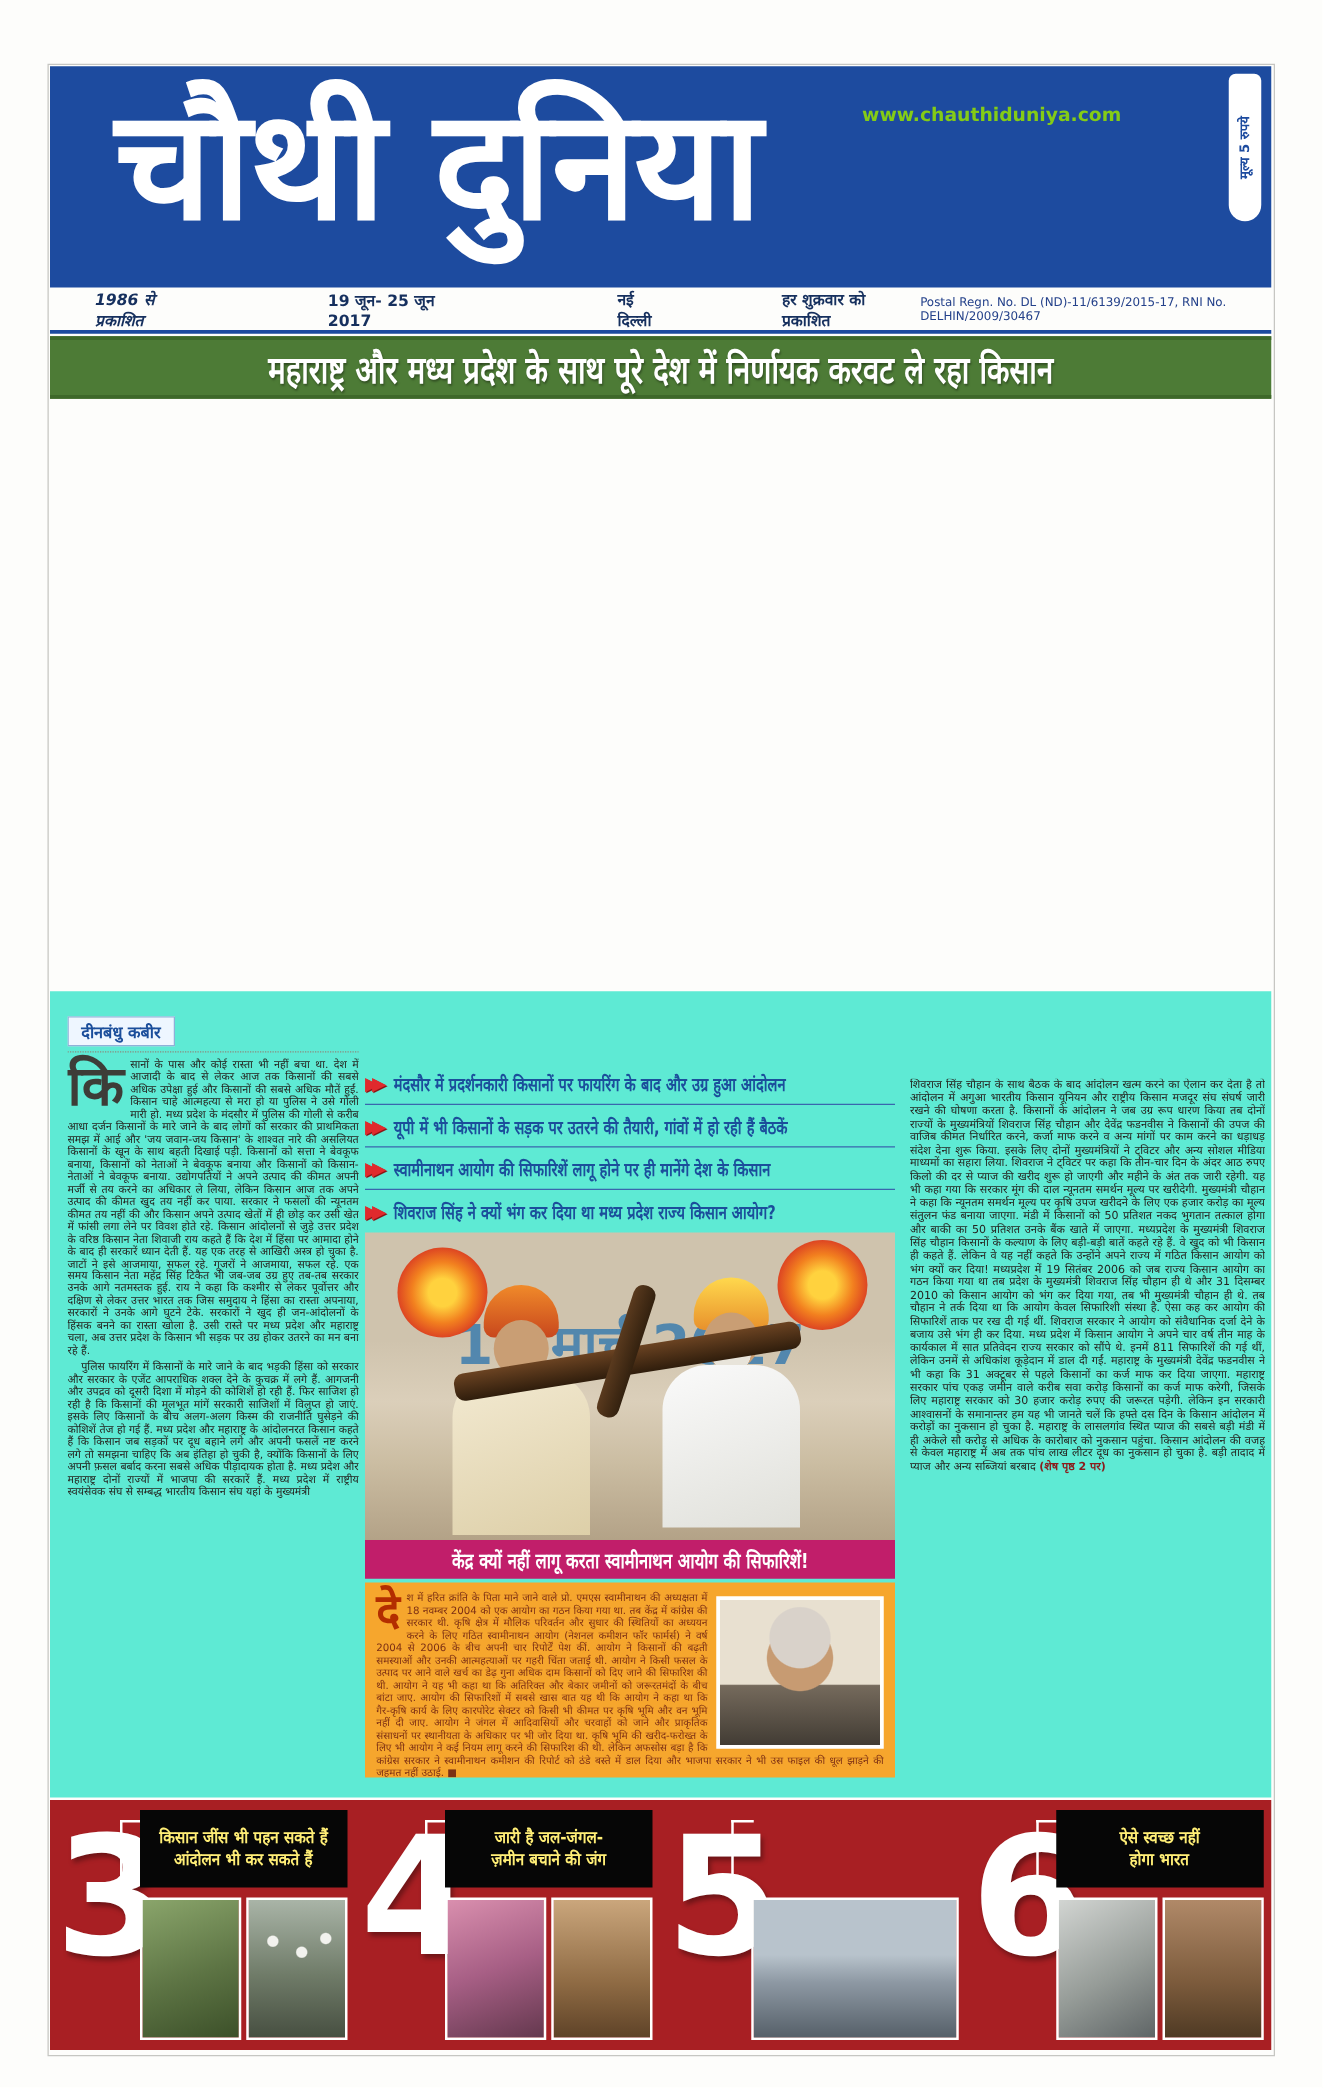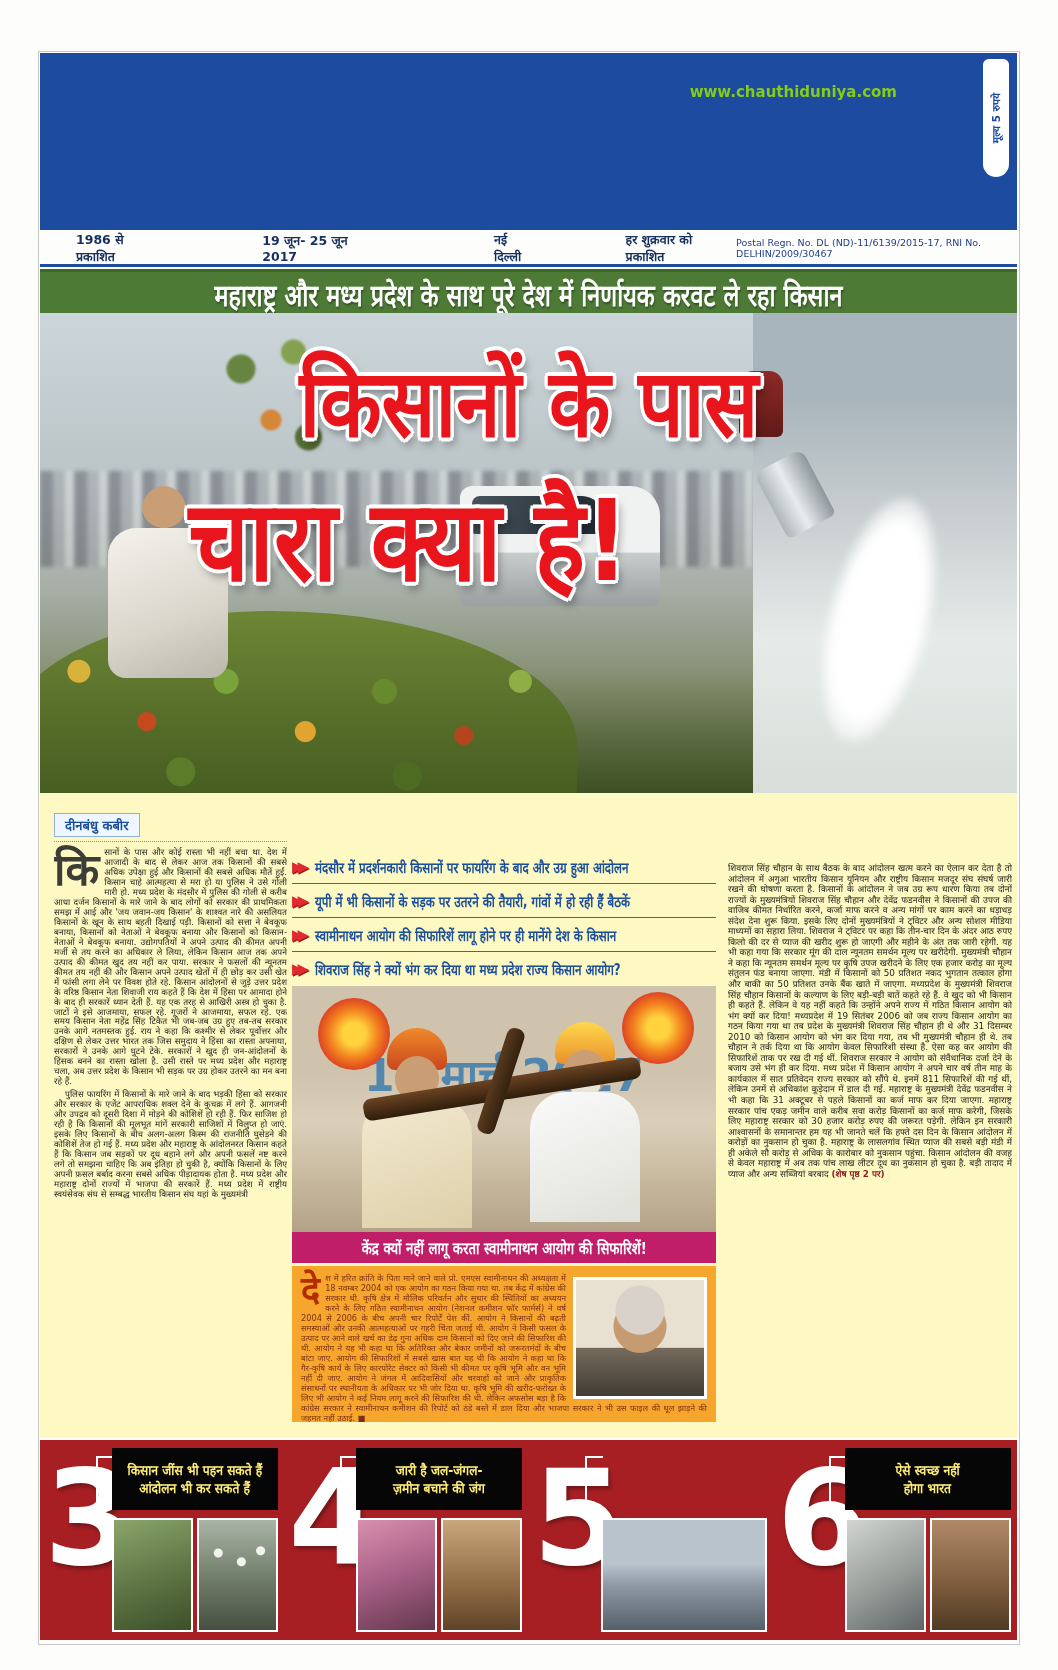--- a/index.html
+++ b/index.html
@@ -13,21 +13,21 @@
   .site{position:absolute;right:120px;top:30px;color:#84cc16;font-weight:bold;font-size:15px;}
   .tagline{position:absolute;right:96px;bottom:14px;color:#ffe600;font-weight:bold;font-size:21px;}
   .pricebox{position:absolute;right:8px;top:6px;width:26px;height:118px;background:#ffffff;
             border-radius:13px 13px 30px 30px;display:flex;align-items:center;justify-content:center;}
   .pricetxt{writing-mode:vertical-rl;transform:rotate(180deg);color:#1d4b9f;font-weight:bold;font-size:10.5px;white-space:nowrap;}
 
   
   .infobar{position:absolute;left:40px;top:232px;width:977px;height:32px;border-bottom:3px solid #1d4b9f;
            display:flex;align-items:center;color:#16305e;font-weight:bold;font-size:12.5px;}
   .infobar .it{padding:0 14px;}
-  .it-since{margin-left:22px;}
+  .it-since{margin-left:22px;font-style:italic;}
   .it-date{margin-left:90px;}
   .it-city{margin-left:110px;}
   .it-pub{margin-left:70px;}
   .it-postal{margin-left:auto;margin-right:8px;font-size:9.5px;font-weight:normal;color:#24418a;}
 
   
   .banner{position:absolute;left:40px;top:269px;width:977px;height:44px;background:#4d7b36;
           border-top:3px solid #3e682a;border-bottom:3px solid #3e682a;display:flex;align-items:center;justify-content:center;}
   .banner span{color:#ffffff;font-weight:bold;font-size:30px;transform:scaleX(.78);white-space:nowrap;
                text-shadow:1px 2px 2px rgba(0,0,0,.35);}
@@ -73,21 +73,21 @@
         background:linear-gradient(#8e2a27,#5f1a18);}
   .headline{position:absolute;width:100%;text-align:center;font-weight:bold;color:#e8161c;line-height:1.0;
         text-shadow:-3px -3px 0 #fff,3px -3px 0 #fff,-3px 3px 0 #fff,3px 3px 0 #fff,-4px 0 0 #fff,4px 0 0 #fff,
                     0 -4px 0 #fff,0 4px 0 #fff,4px 7px 10px rgba(0,0,0,.4);}
   .hl1{top:44px;left:0;font-size:94px;}
   .hl1 span{display:inline-block;transform:scaleX(.85);white-space:nowrap;}
   .hl2{top:172px;left:-120px;font-size:112px;}
   .hl2 span{display:inline-block;transform:scaleX(.85);white-space:nowrap;}
 
   
-  .content{position:absolute;left:40px;top:793px;width:977px;height:645px;background:#fef9c3;}
+  .content{position:absolute;left:40px;top:793px;width:977px;height:645px;background:#5eead4;}
   .colL{position:absolute;left:14px;top:20px;width:233px;height:618px;overflow:hidden;}
   .bylinebox{display:inline-block;background:#eef6ff;border:1px solid #8fb0d8;color:#1b4e9b;
              font-weight:bold;font-size:13px;padding:2px 10px;}
   .dotline{border-bottom:1.5px dotted #8a8a7e;margin:4px 0 6px 0;}
   .bodytxt{font-size:8.6px;line-height:1.16;text-align:justify;color:#24241f;}
   .bodytxt p{margin:0 0 3px 0;}
   .dropcapL{float:left;font-size:44px;line-height:.9;font-weight:bold;color:#3d3d38;margin:2px 5px 0 0;}
   .indent{text-indent:11px;}
 
   .colM{position:absolute;left:252px;top:0;width:424px;height:645px;}
@@ -159,58 +159,39 @@
   .ph-t6a{background:linear-gradient(150deg,#d2d5d2,#969c98 55%,#5f6566);}
   .ph-t6b{background:linear-gradient(#b08968,#7c5b3c 60%,#4f3a24);}
 </style>
 </head>
 <body>
 
 <div class="page">
   <div class="frame"></div>
 
   <div class="masthead">
+    <div class="logo">चौथी दुनिया</div>
     <div class="site">www.chauthiduniya.com</div>
     <div class="pricebox">
       <span class="pricetxt">मूल्य 5 रुपये</span>
     </div>
   </div>
 
   <div class="infobar">
     <span class="it it-since">1986 से प्रकाशित</span>
     <span class="it it-date">19 जून- 25 जून 2017</span>
     <span class="it it-city">नई दिल्ली</span>
     <span class="it it-pub">हर शुक्रवार को प्रकाशित</span>
     <span class="it it-postal">Postal Regn. No. DL (ND)-11/6139/2015-17,  RNI No. DELHIN/2009/30467</span>
   </div>
 
   <div class="banner">
     <span>महाराष्ट्र और मध्य प्रदेश के साथ पूरे देश में निर्णायक करवट ले रहा किसान</span>
   </div>
 
-  <div class="hero">
-    <div class="crowdband"></div>
-    <div class="milkzone"></div>
-    <div class="milkstream"></div>
-    <div class="milkcan"></div>
-    <div class="redshirt"></div>
-    <div class="suv"></div>
-    <div class="vegpile"></div>
-    <div class="leafspray"></div>
-    <div class="farmer">
-      <div class="fhead"></div>
-      <div class="fbody"></div>
-    </div>
-    <div class="headline hl1">
-      <span>किसानों के पास</span>
-    </div>
-    <div class="headline hl2">
-      <span>चारा क्या है!</span>
-    </div>
-  </div>
 
   <div class="content">
 
     <div class="colL">
       <span class="bylinebox">दीनबंधु कबीर</span>
       <div class="dotline"></div>
       <div class="bodytxt">
         <p><span class="dropcapL">कि</span><span>सानों के पास और कोई रास्ता भी नहीं बचा था. देश में आजादी के बाद से लेकर आज तक किसानों की सबसे अधिक उपेक्षा हुई और किसानों की सबसे अधिक मौतें हुईं. किसान चाहे आत्महत्या से मरा हो या पुलिस ने उसे गोली मारी हो. मध्य प्रदेश के मंदसौर में पुलिस की गोली से करीब आधा दर्जन किसानों के मारे जाने के बाद लोगों को सरकार की प्राथमिकता समझ में आई और 'जय जवान-जय किसान' के शाश्वत नारे की असलियत किसानों के खून के साथ बहती दिखाई पड़ी. किसानों को सत्ता ने बेवकूफ बनाया, किसानों को नेताओं ने बेवकूफ बनाया और किसानों को किसान-नेताओं ने बेवकूफ बनाया. उद्योगपतियों ने अपने उत्पाद की कीमत अपनी मर्जी से तय करने का अधिकार ले लिया, लेकिन किसान आज तक अपने उत्पाद की कीमत खुद तय नहीं कर पाया. सरकार ने फसलों की न्यूनतम कीमत तय नहीं की और किसान अपने उत्पाद खेतों में ही छोड़ कर उसी खेत में फांसी लगा लेने पर विवश होते रहे. किसान आंदोलनों से जुड़े उत्तर प्रदेश के वरिष्ठ किसान नेता शिवाजी राय कहते हैं कि देश में हिंसा पर आमादा होने के बाद ही सरकारें ध्यान देती हैं. यह एक तरह से आखिरी अस्त्र हो चुका है. जाटों ने इसे आजमाया, सफल रहे. गूजरों ने आजमाया, सफल रहे. एक समय किसान नेता महेंद्र सिंह टिकैत भी जब-जब उग्र हुए तब-तब सरकार उनके आगे नतमस्तक हुई. राय ने कहा कि कश्मीर से लेकर पूर्वोत्तर और दक्षिण से लेकर उत्तर भारत तक जिस समुदाय ने हिंसा का रास्ता अपनाया, सरकारों ने उनके आगे घुटने टेके. सरकारों ने खुद ही जन-आंदोलनों के हिंसक बनने का रास्ता खोला है. उसी रास्ते पर मध्य प्रदेश और महाराष्ट्र चला, अब उत्तर प्रदेश के किसान भी सड़क पर उग्र होकर उतरने का मन बना रहे हैं.</span></p>
         <p class="indent">पुलिस फायरिंग में किसानों के मारे जाने के बाद भड़की हिंसा को सरकार और सरकार के एजेंट आपराधिक शक्ल देने के कुचक्र में लगे हैं. आगजनी और उपद्रव को दूसरी दिशा में मोड़ने की कोशिशें हो रही हैं. फिर साजिश हो रही है कि किसानों की मूलभूत मांगें सरकारी साजिशों में विलुप्त हो जाएं. इसके लिए किसानों के बीच अलग-अलग किस्म की राजनीति घुसेड़ने की कोशिशें तेज हो गई हैं. मध्य प्रदेश और महाराष्ट्र के आंदोलनरत किसान कहते हैं कि किसान जब सड़कों पर दूध बहाने लगे और अपनी फसलें नष्ट करने लगे तो समझना चाहिए कि अब इंतिहा हो चुकी है, क्योंकि किसानों के लिए अपनी फ़सल बर्बाद करना सबसे अधिक पीड़ादायक होता है. मध्य प्रदेश और महाराष्ट्र दोनों राज्यों में भाजपा की सरकारें हैं. मध्य प्रदेश में राष्ट्रीय स्वयंसेवक संघ से सम्बद्ध भारतीय किसान संघ यहां के मुख्यमंत्री</p>
       </div>

